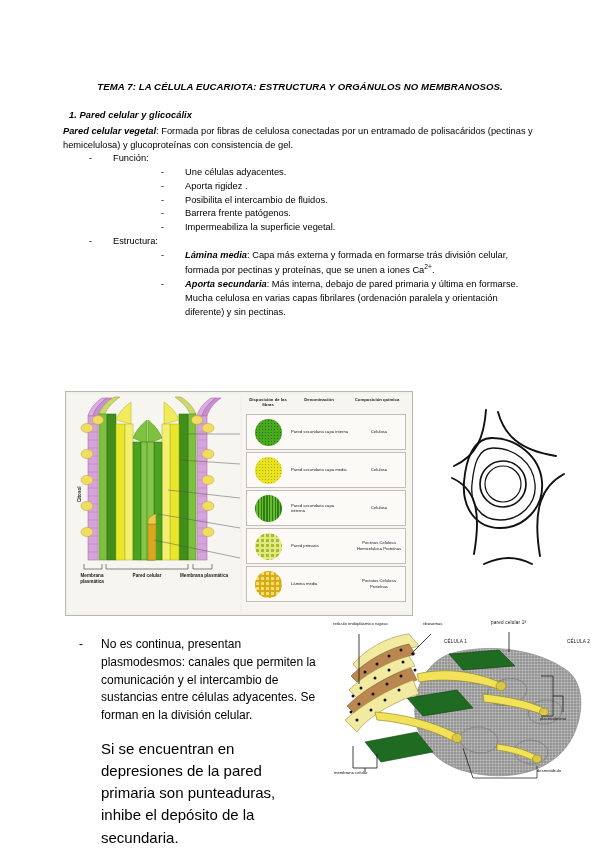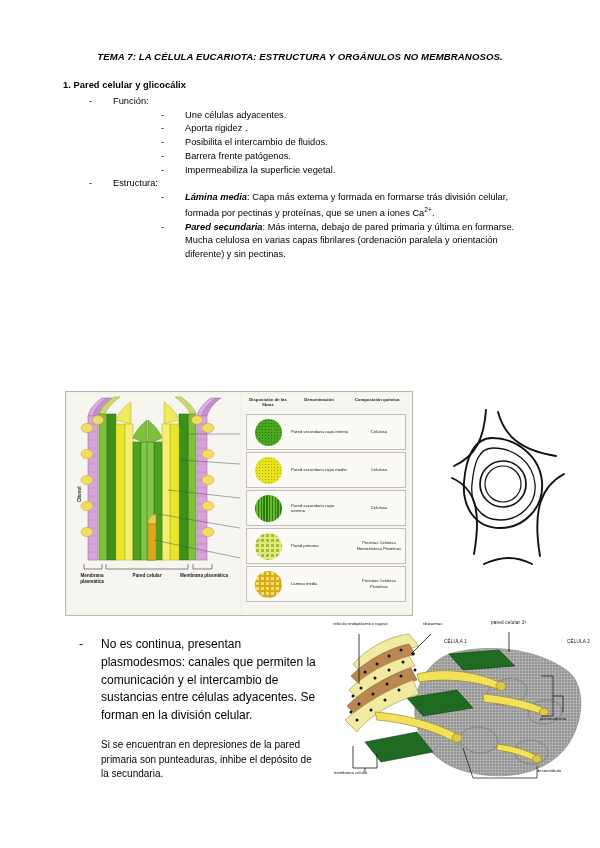--- a/index.html
+++ b/index.html
@@ -15,39 +15,40 @@
     position: relative;
     width: 600px;
     height: 848px;
     background: #ffffff;
     overflow: hidden;
     box-sizing: border-box;
   }
   .content {
     position: absolute;
     left: 63px;
-    top: 50px;
+    top: 80px;
     width: 474px;
   }
   .doc-title {
     font-size: 9.6px;
     font-weight: bold;
     font-style: italic;
     text-align: center;
     line-height: 1.55;
     margin: 0 0 14px 0;
     padding: 0 22px;
     letter-spacing: 0.1px;
   }
   h2.section-title {
     font-size: 9.3px;
     font-weight: bold;
-    margin: 0 0 2px 0;
+    margin: 0 0 2px 6px;
     line-height: 1.5;
     letter-spacing: 0.05px;
+    font-style: italic;
   }
   p.para {
     font-size: 9.3px;
     line-height: 1.48;
     margin: 0;
     text-align: left;
   }
   .lead-term {
     font-weight: bold;
     font-style: italic;
@@ -169,21 +170,21 @@
   }
   .bottom-text ul { list-style: none; margin: 0; padding: 0; }
   .bottom-text li {
     position: relative; padding-left: 22px;
     font-size: 12px; line-height: 1.48;
   }
   .bottom-text li::before {
     content: "-"; position: absolute; left: 0; top: 0;
   }
   .bottom-text .p2 {
-    margin: 13px 0 0 22px; font-size: 10px; line-height: 1.48;
+    margin: 13px 0 0 22px; font-size: 15px; line-height: 1.48;
   }
   .fig3 {
     position: absolute;
     left: 331px; top: 620px;
     width: 265px; height: 175px;
   }
   .fig3 .flbl {
     position: absolute;
     font-size: 4.2px;
     color: #111;
@@ -198,37 +199,38 @@
 <body>
 
 <div class="page">
 
   <div class="content">
 
     <div class="doc-title">TEMA 7: LA CÉLULA EUCARIOTA: ESTRUCTURA Y ORGÁNULOS NO MEMBRANOSOS.</div>
 
     <h2 class="section-title">1. Pared celular y glicocálix</h2>
 
+    <p class="para"><span class="lead-term">Pared celular vegetal</span><span>: Formada por fibras de celulosa conectadas por un entramado de polisacáridos (pectinas y hemicelulosa) y glucoproteínas con consistencia de gel.</span></p>
 
     <ul class="lvl1">
       <li>
         <span>Función:</span>
         <ul class="lvl2">
           <li>Une células adyacentes.</li>
           <li>Aporta rigidez .</li>
           <li>Posibilita el intercambio de fluidos.</li>
           <li>Barrera frente patógenos.</li>
           <li>Impermeabiliza la superficie vegetal.</li>
         </ul>
       </li>
       <li>
         <span>Estructura:</span>
         <ul class="lvl2">
           <li><span class="bold-ital">Lámina media</span><span>: Capa más externa y formada en formarse trás división celular, formada por pectinas y proteínas, que se unen a iones Ca</span><sup>2+</sup><span>.</span></li>
-          <li><span class="bold-ital">Pared secundaria</span><span>: Más interna, debajo de pared primaria y última en formarse. Mucha celulosa en varias capas fibrilares (ordenación paralela y orientación diferente) y sin pectinas.</span></li>
+          <li><span class="bold-ital">Aporta secundaria</span><span>: Más interna, debajo de pared primaria y última en formarse. Mucha celulosa en varias capas fibrilares (ordenación paralela y orientación diferente) y sin pectinas.</span></li>
         </ul>
       </li>
     </ul>
   </div>
 
   <div class="fig1">
 
     <div class="fig1-left">
 
       <div class="lbl-vert" style="left:9px; top:108px;">Citosol</div>

